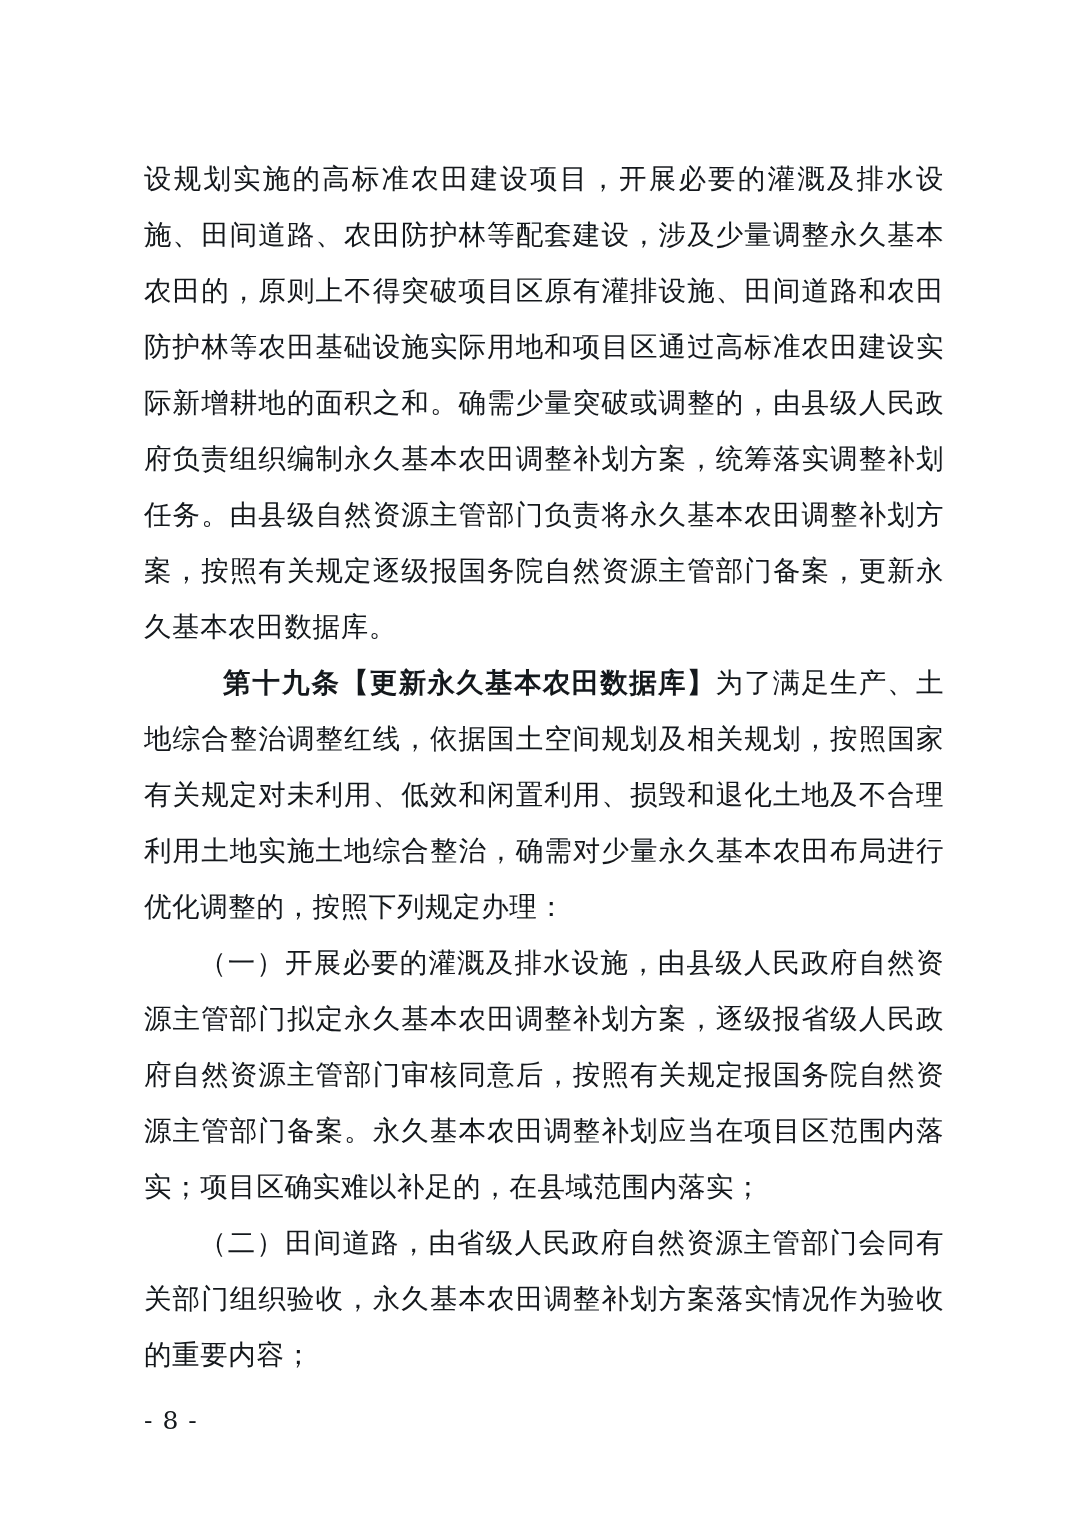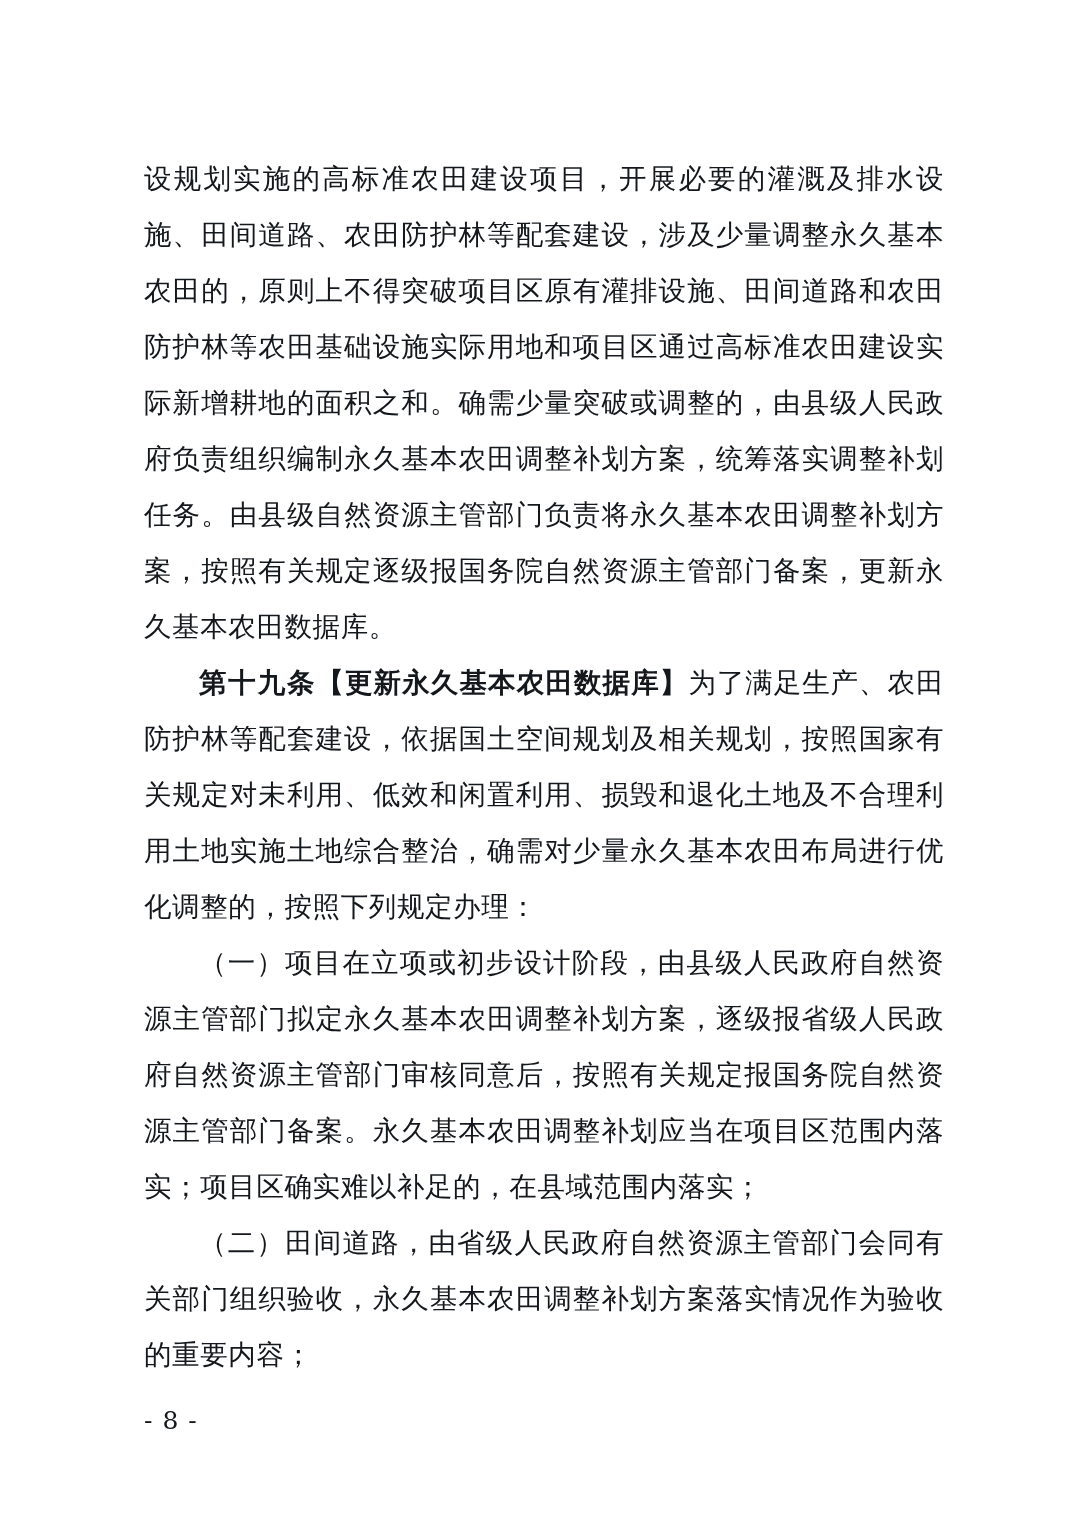--- a/index.html
+++ b/index.html
@@ -38,20 +38,21 @@
   }
   .para.no-indent {
     text-indent: 0;
   }
   .para + .para {
     margin-top: 0;
   }
   .article-label {
     font-weight: bold;
     letter-spacing: 1.5px;
+    margin-left: 24px;
   }
   .bracket-term {
     font-weight: bold;
     letter-spacing: 0.8px;
   }
   .page-number {
     position: absolute;
     left: 140px;
     bottom: 92px;
     font-size: 25px;
@@ -61,22 +62,22 @@
   }
 </style>
 </head>
 <body>
 
 <div class="page">
   <div class="body-text">
 
     <p class="para no-indent">设规划实施的高标准农田建设项目，开展必要的灌溉及排水设施、田间道路、农田防护林等配套建设，涉及少量调整永久基本农田的，原则上不得突破项目区原有灌排设施、田间道路和农田防护林等农田基础设施实际用地和项目区通过高标准农田建设实际新增耕地的面积之和。确需少量突破或调整的，由县级人民政府负责组织编制永久基本农田调整补划方案，统筹落实调整补划任务。由县级自然资源主管部门负责将永久基本农田调整补划方案，按照有关规定逐级报国务院自然资源主管部门备案，更新永久基本农田数据库。</p>
 
-    <p class="para"><span class="article-label">第十九条</span><span class="bracket-term">【更新永久基本农田数据库】</span><span>为了满足生产、农田防护林等配套建设，依据国土空间规划及相关规划，按照国家有关规定对未利用、低效和闲置利用、损毁和退化土地及不合理利用土地实施土地综合整治，确需对少量永久基本农田布局进行优化调整的，按照下列规定办理：</span></p>
+    <p class="para"><span class="article-label">第十九条</span><span class="bracket-term">【更新永久基本农田数据库】</span><span>为了满足生产、土地综合整治调整红线，依据国土空间规划及相关规划，按照国家有关规定对未利用、低效和闲置利用、损毁和退化土地及不合理利用土地实施土地综合整治，确需对少量永久基本农田布局进行优化调整的，按照下列规定办理：</span></p>
 
-    <p class="para">（一）项目在立项或初步设计阶段，由县级人民政府自然资源主管部门拟定永久基本农田调整补划方案，逐级报省级人民政府自然资源主管部门审核同意后，按照有关规定报国务院自然资源主管部门备案。永久基本农田调整补划应当在项目区范围内落实；项目区确实难以补足的，在县域范围内落实；</p>
+    <p class="para">（一）开展必要的灌溉及排水设施，由县级人民政府自然资源主管部门拟定永久基本农田调整补划方案，逐级报省级人民政府自然资源主管部门审核同意后，按照有关规定报国务院自然资源主管部门备案。永久基本农田调整补划应当在项目区范围内落实；项目区确实难以补足的，在县域范围内落实；</p>
 
     <p class="para">（二）田间道路，由省级人民政府自然资源主管部门会同有关部门组织验收，永久基本农田调整补划方案落实情况作为验收的重要内容；</p>
 
   </div>
 
   <div class="page-number">- 8 -</div>
 </div>
 
 </body></html>

